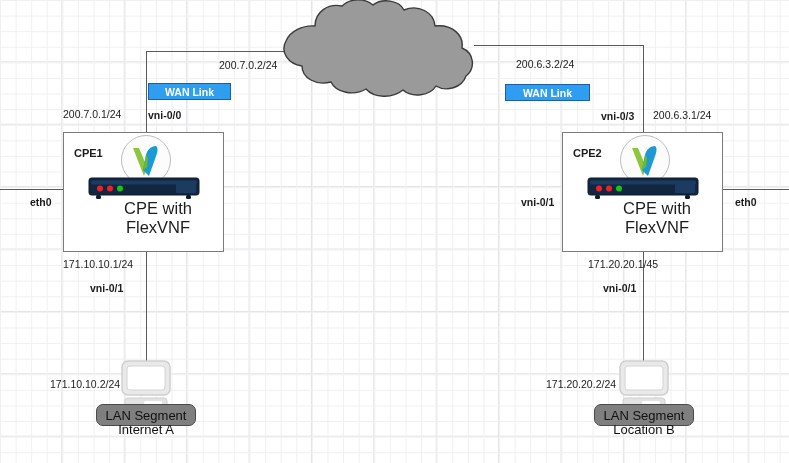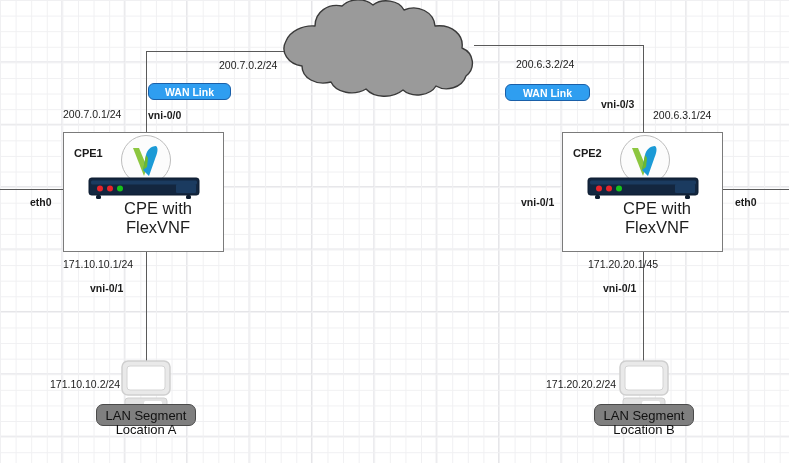--- a/index.html
+++ b/index.html
@@ -96,21 +96,21 @@
     height: 25px;
   }
 
   
   .wan-badge {
     position: absolute;
     height: 17px;
     line-height: 16px;
     background: #2f9ef0;
     border: 1px solid #1a5fa8;
-    border-radius: 6px;
+    border-radius: 0;
     color: #ffffff;
     font-size: 10.5px;
     font-weight: bold;
     text-align: center;
     box-sizing: border-box;
   }
 
   
   .lbl {
     position: absolute;
@@ -204,21 +204,21 @@
         <circle cx="22" cy="12.5" r="3" fill="#e8242a"></circle>
         <circle cx="32" cy="12.5" r="3" fill="#18c21a"></circle>
         <rect x="8" y="19" width="5" height="4" rx="1.5" fill="#0c1b2e"></rect>
         <rect x="98" y="19" width="5" height="4" rx="1.5" fill="#0c1b2e"></rect>
       </svg>
     </div>
 
     <div class="cpe-caption">CPE with FlexVNF</div>
   </div>
 
-  <div class="lbl bold" style="left:601px; top:98px;text-align:right;">vni-0/3</div>
+  <div class="lbl bold" style="left:601px; top:110px;text-align:right;">vni-0/3</div>
   <div class="lbl" style="left:653px; top:109px;">200.6.3.1/24</div>
   <div class="lbl bold" style="left:521px; top:196px;">vni-0/1</div>
   <div class="lbl bold" style="left:735px; top:196px;">eth0</div>
   <div class="lbl" style="left:588px; top:258px;">171.20.20.1/45</div>
   <div class="lbl bold" style="left:603px; top:282px;">vni-0/1</div>
 
   <div class="cpe-box" style="left:562px; top:132px; width:161px; height:120px;">
     <div class="cpe-name">CPE2</div>
 
     <div class="vnf-logo" style="left:57px; top:2px;">
@@ -251,21 +251,21 @@
     <svg width="52" height="50" viewBox="0 0 52 50">
       <rect x="2" y="1" width="48" height="34" rx="6" fill="#e9e9e9" stroke="#cfcfcf" stroke-width="1.5"></rect>
       <rect x="7" y="6" width="38" height="24" rx="3" fill="#ffffff" stroke="#d4d4d4" stroke-width="1"></rect>
       <rect x="5" y="38" width="42" height="10" rx="3" fill="#e2e2e2" stroke="#cfcfcf" stroke-width="1"></rect>
       <rect x="24" y="41" width="18" height="4" rx="1.5" fill="#ffffff"></rect>
     </svg>
   </div>
 
   <div class="lan-box" style="left:96px; top:404px;">
     <span>LAN Segment</span>
-    <span>Location A</span>
+    <span>Internet A</span>
   </div>
 
   <div class="lbl" style="left:546px; top:378px;">171.20.20.2/24</div>
 
   <div class="pc-icon" style="left:618px; top:360px;">
     <svg width="52" height="50" viewBox="0 0 52 50">
       <rect x="2" y="1" width="48" height="34" rx="6" fill="#e9e9e9" stroke="#cfcfcf" stroke-width="1.5"></rect>
       <rect x="7" y="6" width="38" height="24" rx="3" fill="#ffffff" stroke="#d4d4d4" stroke-width="1"></rect>
       <rect x="5" y="38" width="42" height="10" rx="3" fill="#e2e2e2" stroke="#cfcfcf" stroke-width="1"></rect>
       <rect x="24" y="41" width="18" height="4" rx="1.5" fill="#ffffff"></rect>

